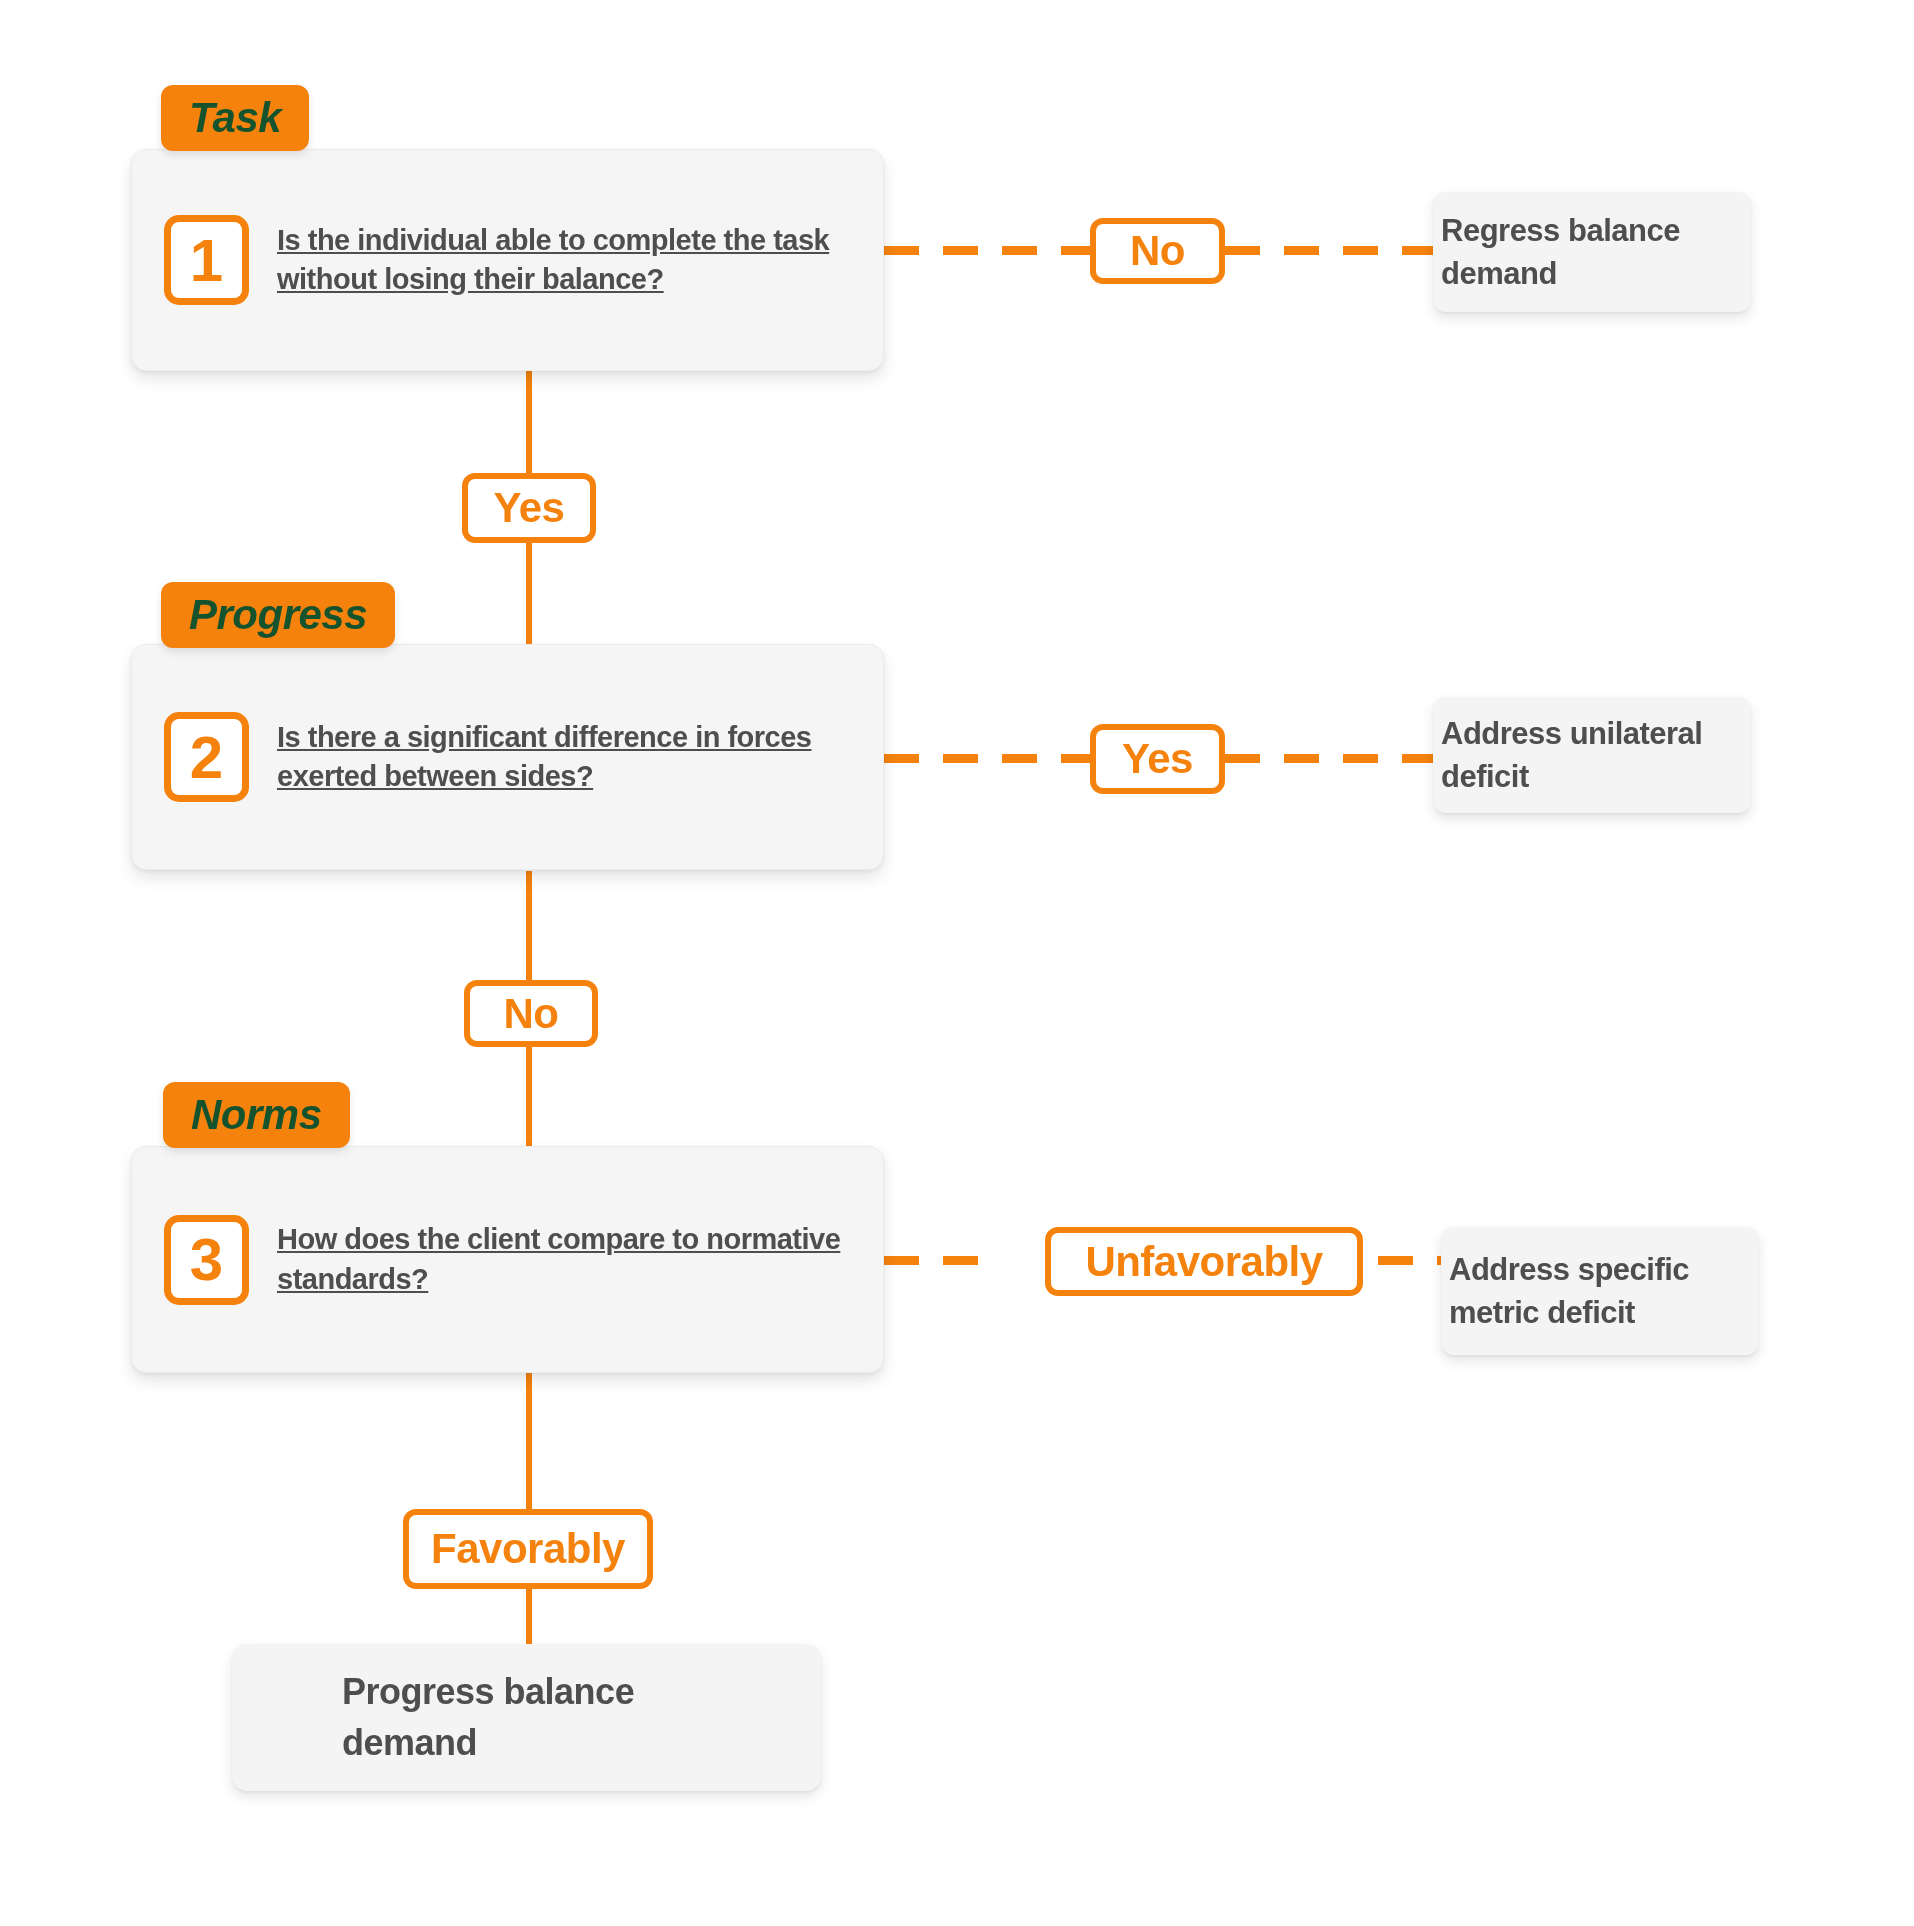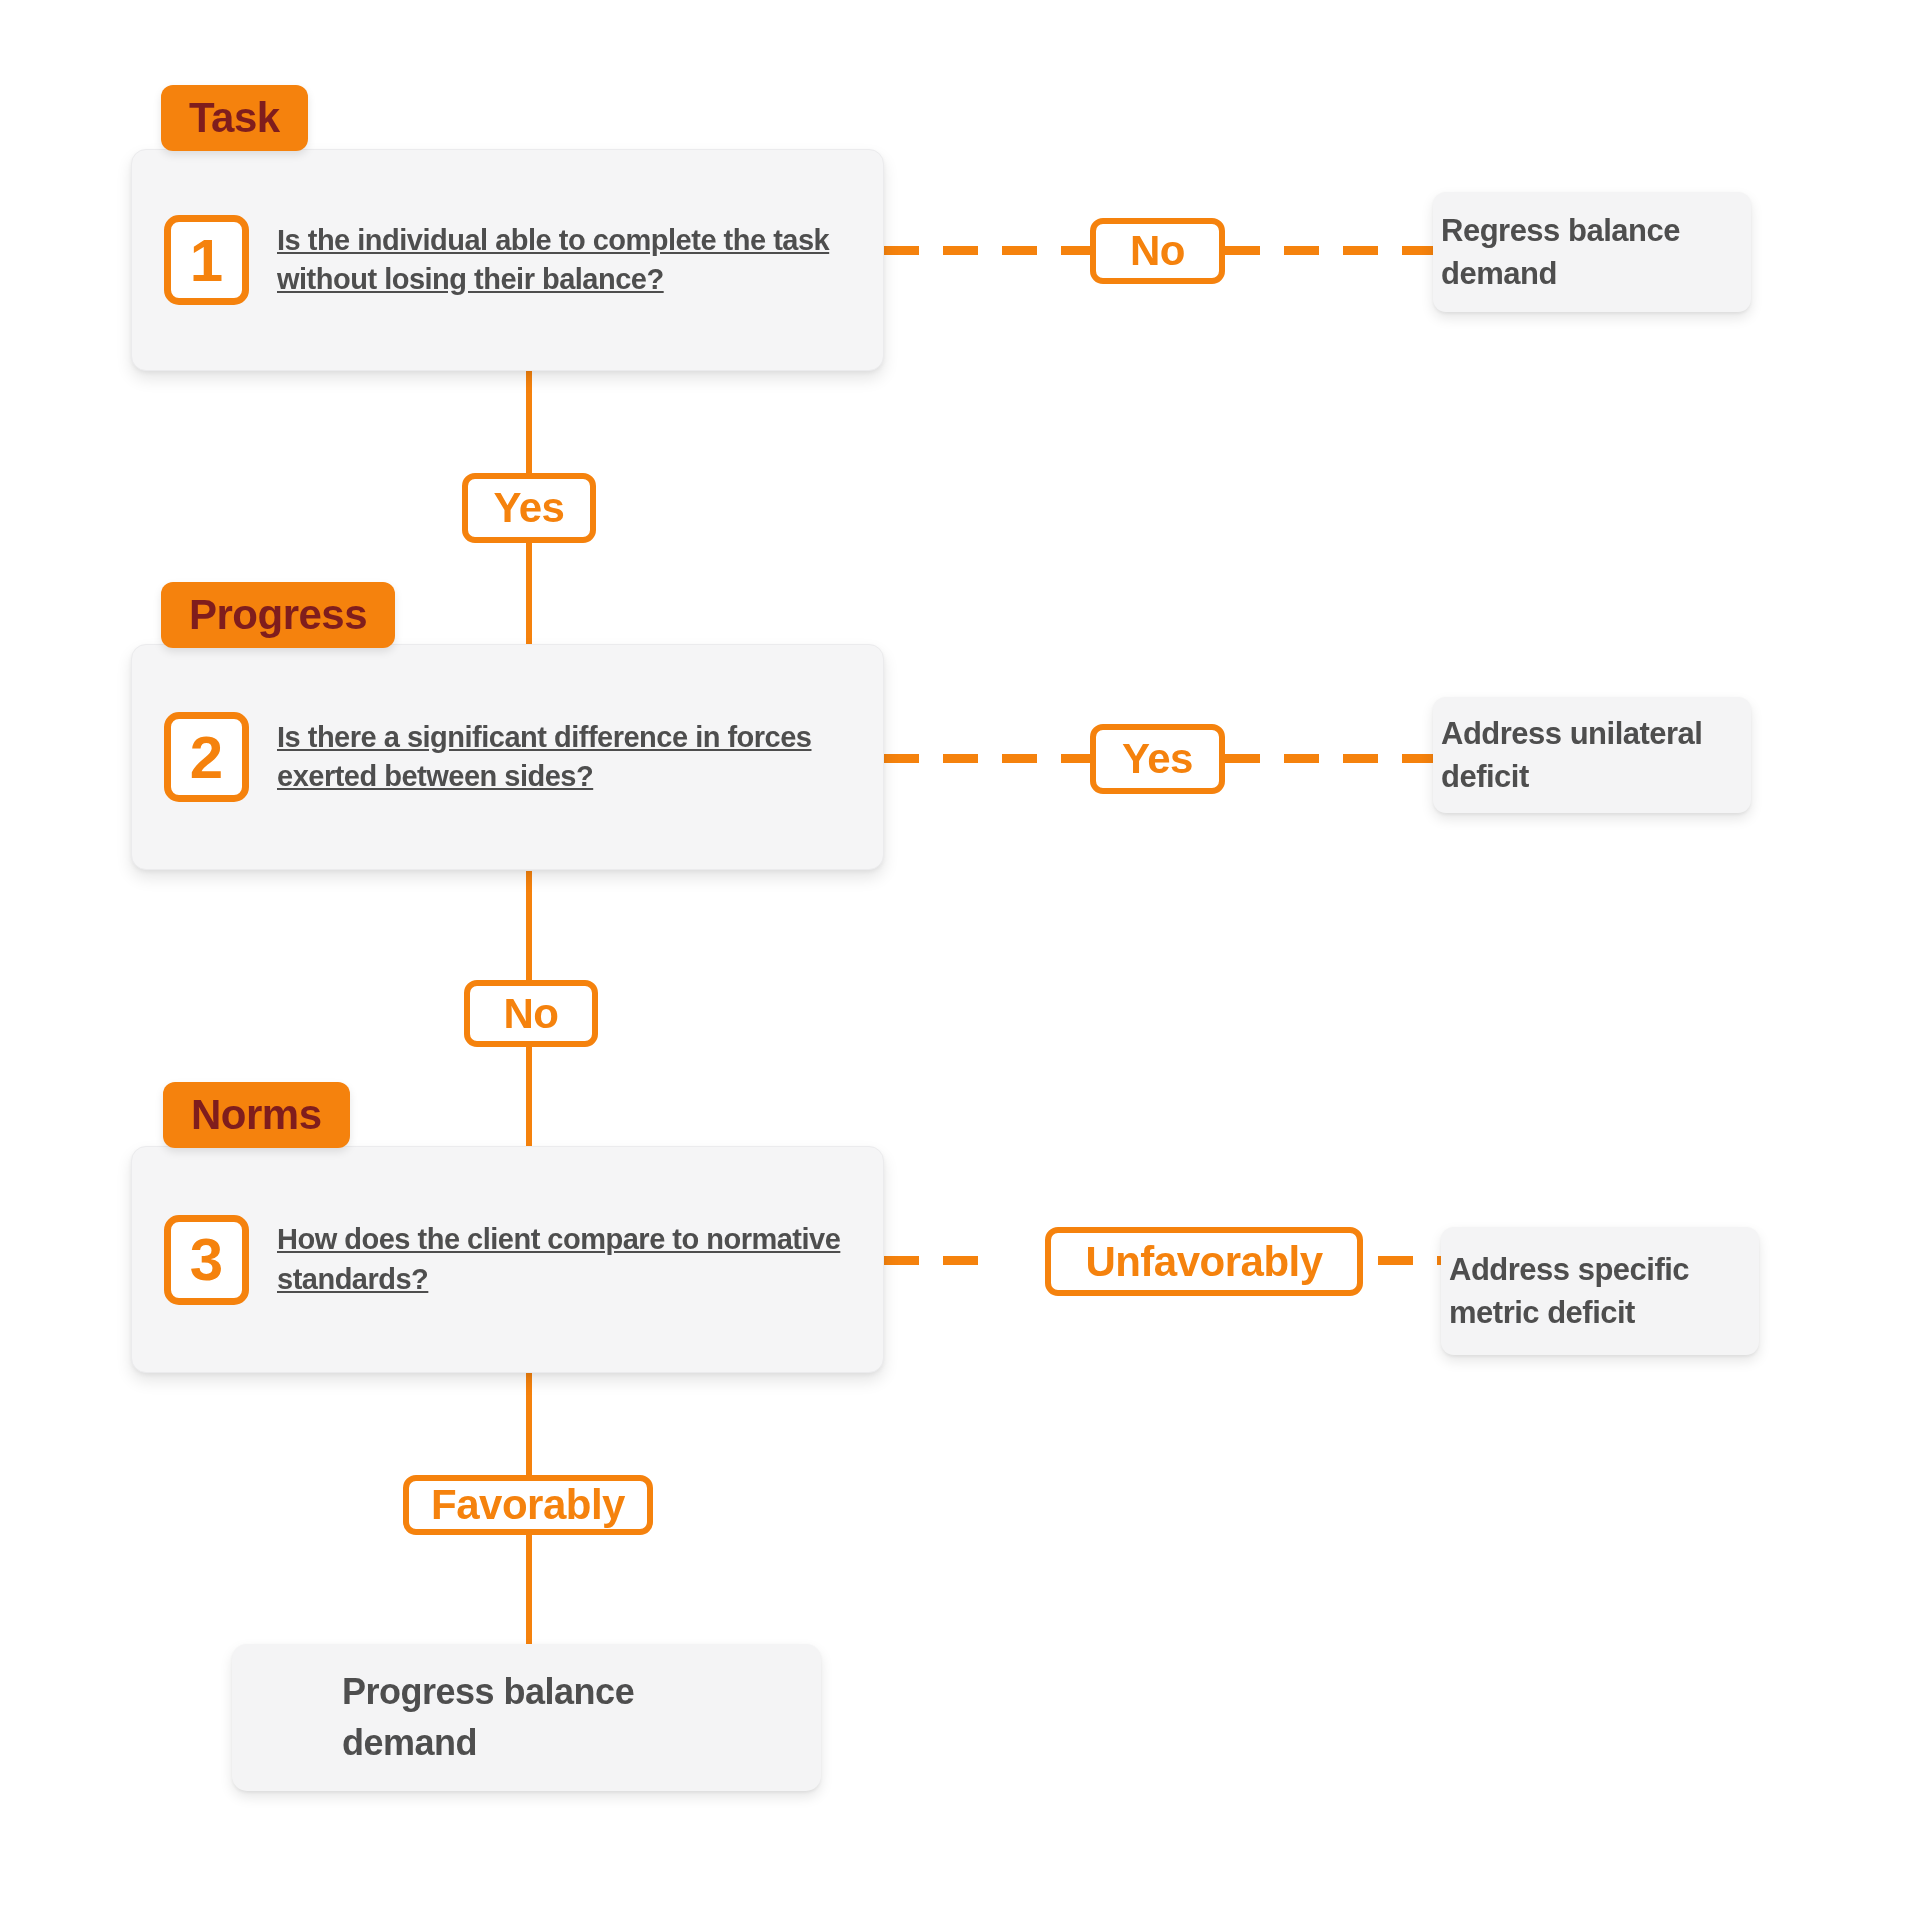--- a/index.html
+++ b/index.html
@@ -22,24 +22,24 @@
   .dash{position:absolute;height:9px;z-index:1;
         background:repeating-linear-gradient(90deg,var(--orange) 0 35px,transparent 35px 59px);}
   .d1a{left:884px;top:246px;width:206px;}
   .d1b{left:1225px;top:246px;width:208px;}
   .d2a{left:884px;top:754px;width:206px;}
   .d2b{left:1225px;top:754px;width:208px;}
   .d3a{left:884px;top:1256px;width:117px;}
   .d3b{left:1319px;top:1256px;width:122px;}
 
   
-  .tag{position:absolute;z-index:3;background:var(--orange);color:#7f1d1d;
+  .tag{position:absolute;z-index:3;background:var(--orange);color:#14532d;
        font-size:42px;letter-spacing:-0.5px;height:66px;padding:0 28px;
        display:flex;align-items:center;border-radius:12px;
-       box-shadow:0 4px 9px rgba(0,0,0,.10);}
+       box-shadow:0 4px 9px rgba(0,0,0,.10);font-style:italic;}
   .t1{left:161px;top:85px;}
   .t2{left:161px;top:582px;}
   .t3{left:163px;top:1082px;}
 
   
   .qbox{position:absolute;left:131px;width:753px;z-index:2;
         background:var(--node-bg);border:1px solid var(--node-border);border-radius:15px;
         box-shadow:0 8px 16px rgba(0,0,0,.10),0 2px 4px rgba(0,0,0,.05);
         display:flex;align-items:center;gap:28px;padding:0 32px;}
   .q1{top:149px;height:222px;}
@@ -49,21 +49,21 @@
           border:7px solid var(--orange);border-radius:15px;color:var(--orange);
           font-size:60px;display:flex;align-items:center;justify-content:center;}
   .qtext{font-size:29px;line-height:1.36;letter-spacing:-0.5px;color:var(--text);text-decoration:underline;}
 
   
   .pill{position:absolute;z-index:4;background:#ffffff;border:6px solid var(--orange);
         border-radius:13px;color:var(--orange);font-size:42px;letter-spacing:-0.5px;
         display:flex;align-items:center;justify-content:center;}
   .p-yes1{left:462px;top:473px;width:134px;height:70px;}
   .p-no2{left:464px;top:980px;width:134px;height:67px;}
-  .p-fav{left:403px;top:1475px;width:250px;height:60px;}
+  .p-fav{left:403px;top:1509px;width:250px;height:80px;}
   .p-no1{left:1090px;top:218px;width:135px;height:66px;}
   .p-yes2{left:1090px;top:724px;width:135px;height:70px;}
   .p-unf{left:1001px;top:1227px;width:318px;height:69px;margin-left:44px;}
 
   
   .rbox{position:absolute;z-index:2;background:#F4F4F5;border-radius:13px;
         box-shadow:0 6px 13px rgba(0,0,0,.10),0 1.5px 3px rgba(0,0,0,.05);
         color:var(--text);font-size:31px;line-height:1.4;letter-spacing:-0.5px;
         display:flex;align-items:center;justify-content:center;text-align:left;
         padding:0 8px;}

